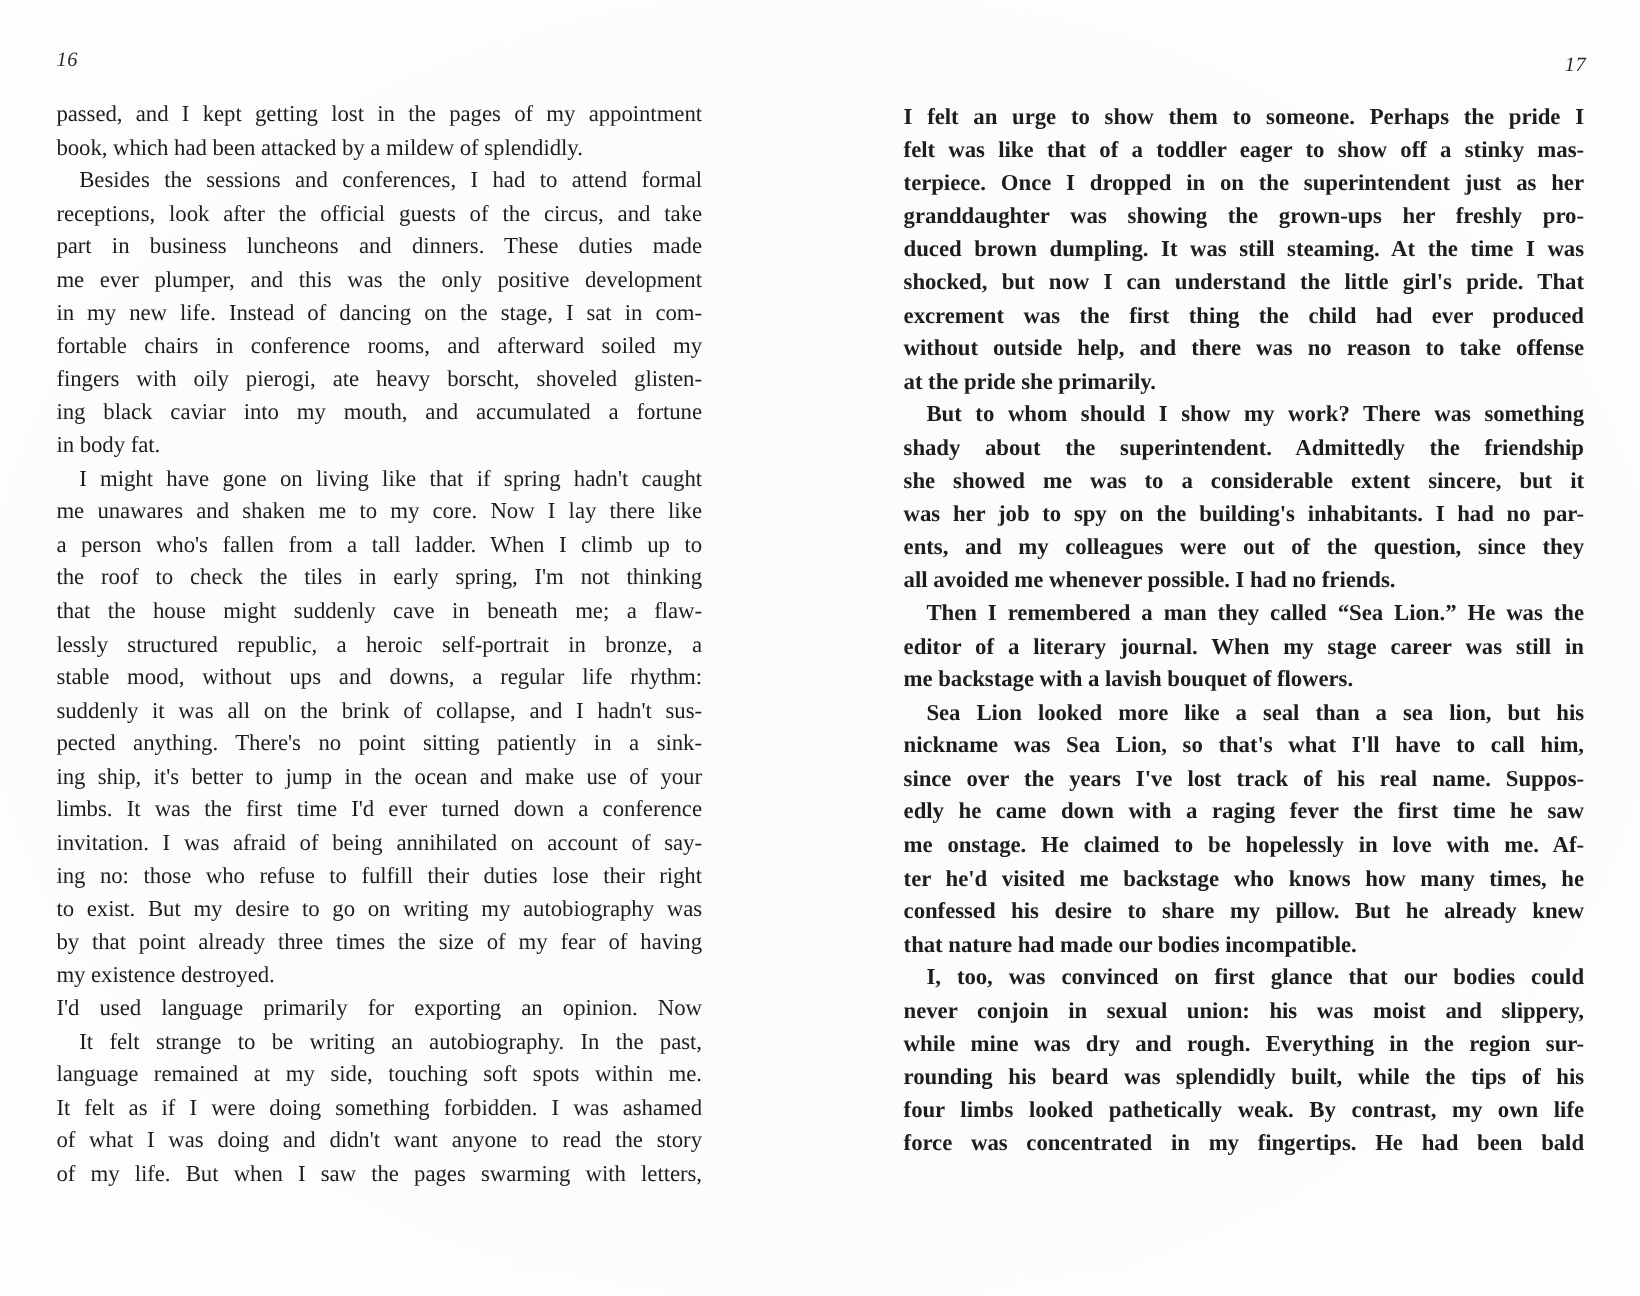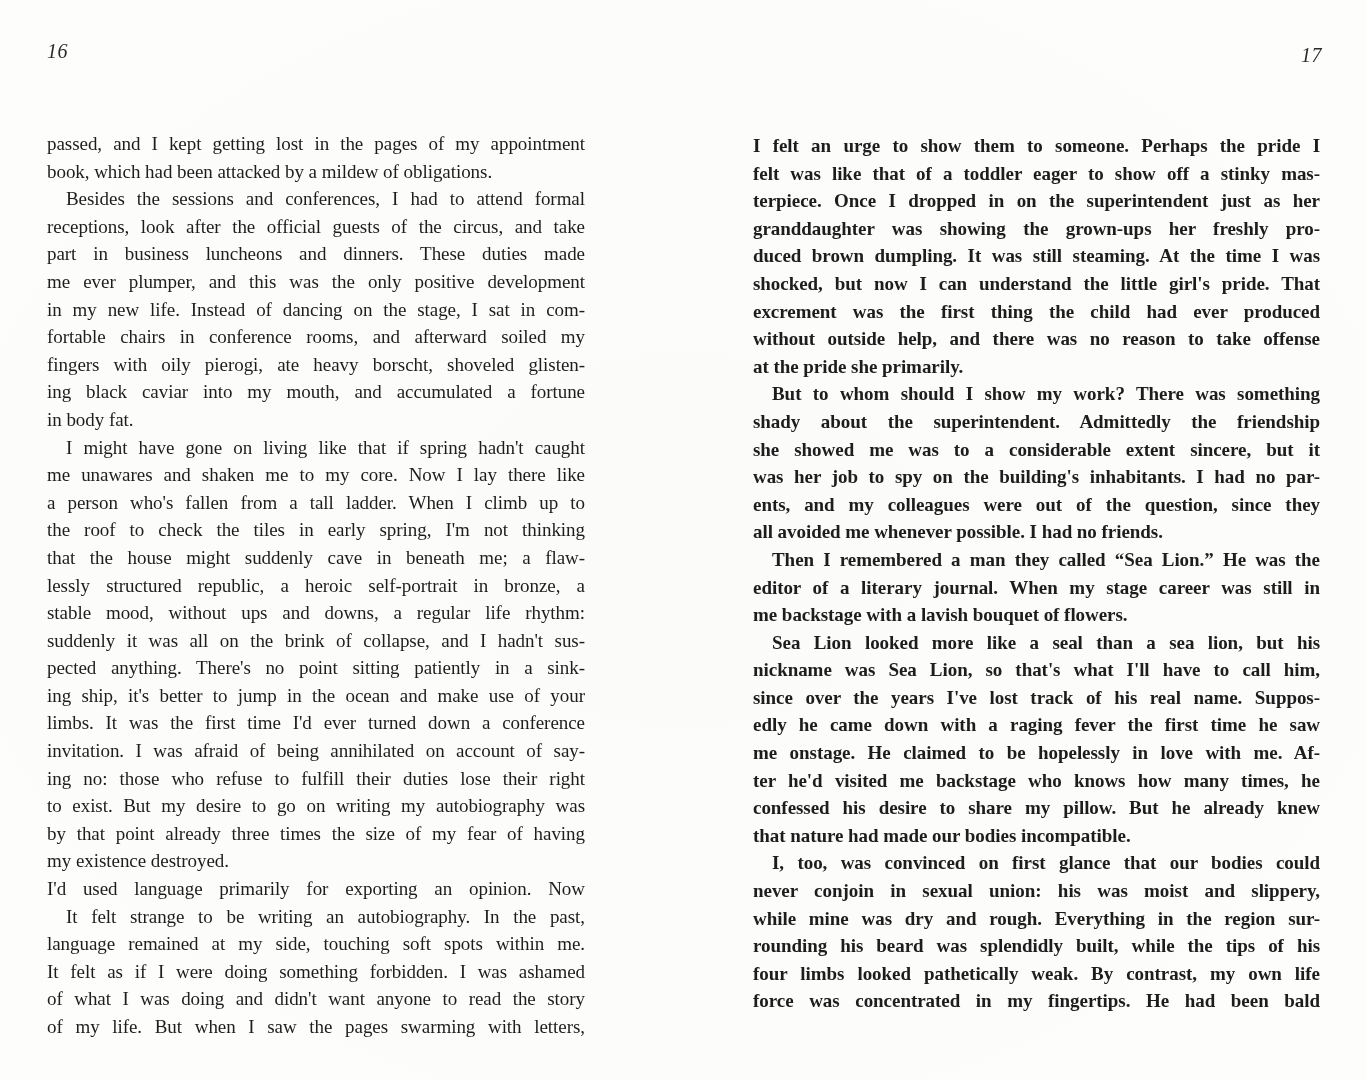--- a/index.html
+++ b/index.html
@@ -18,40 +18,39 @@
   .book-spread {
     position: absolute;
     inset: 0;
     background:
       radial-gradient(ellipse at 50% 50%, rgba(0,0,0,0.008), rgba(0,0,0,0.0)),
       #fdfdfc;
   }
   .page-number {
     position: absolute;
     font-style: italic;
-    font-size: 20px;
+    font-size: 17px;
     letter-spacing: 0.5px;
     color: #2a2a2a;
   }
   .page-number.left {
     left: 47px;
     top: 40px;
   }
   .page-number.right {
     right: 45px;
     top: 44px;
     text-align: center;
   }
   .text-column {
     position: absolute;
     font-size: 19px;
     line-height: 27.6px;
     letter-spacing: -0.05px;
     color: #1d1d1d;
-    margin-top: 48px;
   }
   .text-column.left {
     left: 47px;
     top: 82px;
     width: 538px;
   }
   .text-column.right {
     left: 753px;
     top: 84px;
     width: 567px;
@@ -75,21 +74,21 @@
 <body>
 
 <div class="book-spread">
 
   <div class="page-number left">16</div>
 
   <div class="page-number right">17</div>
 
   <div class="text-column left">
       <div class="line">passed, and I kept getting lost in the pages of my appointment</div>
-      <div class="line para-end">book, which had been attacked by a mildew of obligations.</div>
+      <div class="line para-end">book, which had been attacked by a mildew of splendidly.</div>
       <div class="line indent">Besides the sessions and conferences, I had to attend formal</div>
       <div class="line">receptions, look after the official guests of the circus, and take</div>
       <div class="line">part in business luncheons and dinners. These duties made</div>
       <div class="line">me ever plumper, and this was the only positive development</div>
       <div class="line">in my new life. Instead of dancing on the stage, I sat in com-</div>
       <div class="line">fortable chairs in conference rooms, and afterward soiled my</div>
       <div class="line">fingers with oily pierogi, ate heavy borscht, shoveled glisten-</div>
       <div class="line">ing black caviar into my mouth, and accumulated a fortune</div>
       <div class="line para-end">in body fat.</div>
       <div class="line indent">I might have gone on living like that if spring hadn't caught</div>

